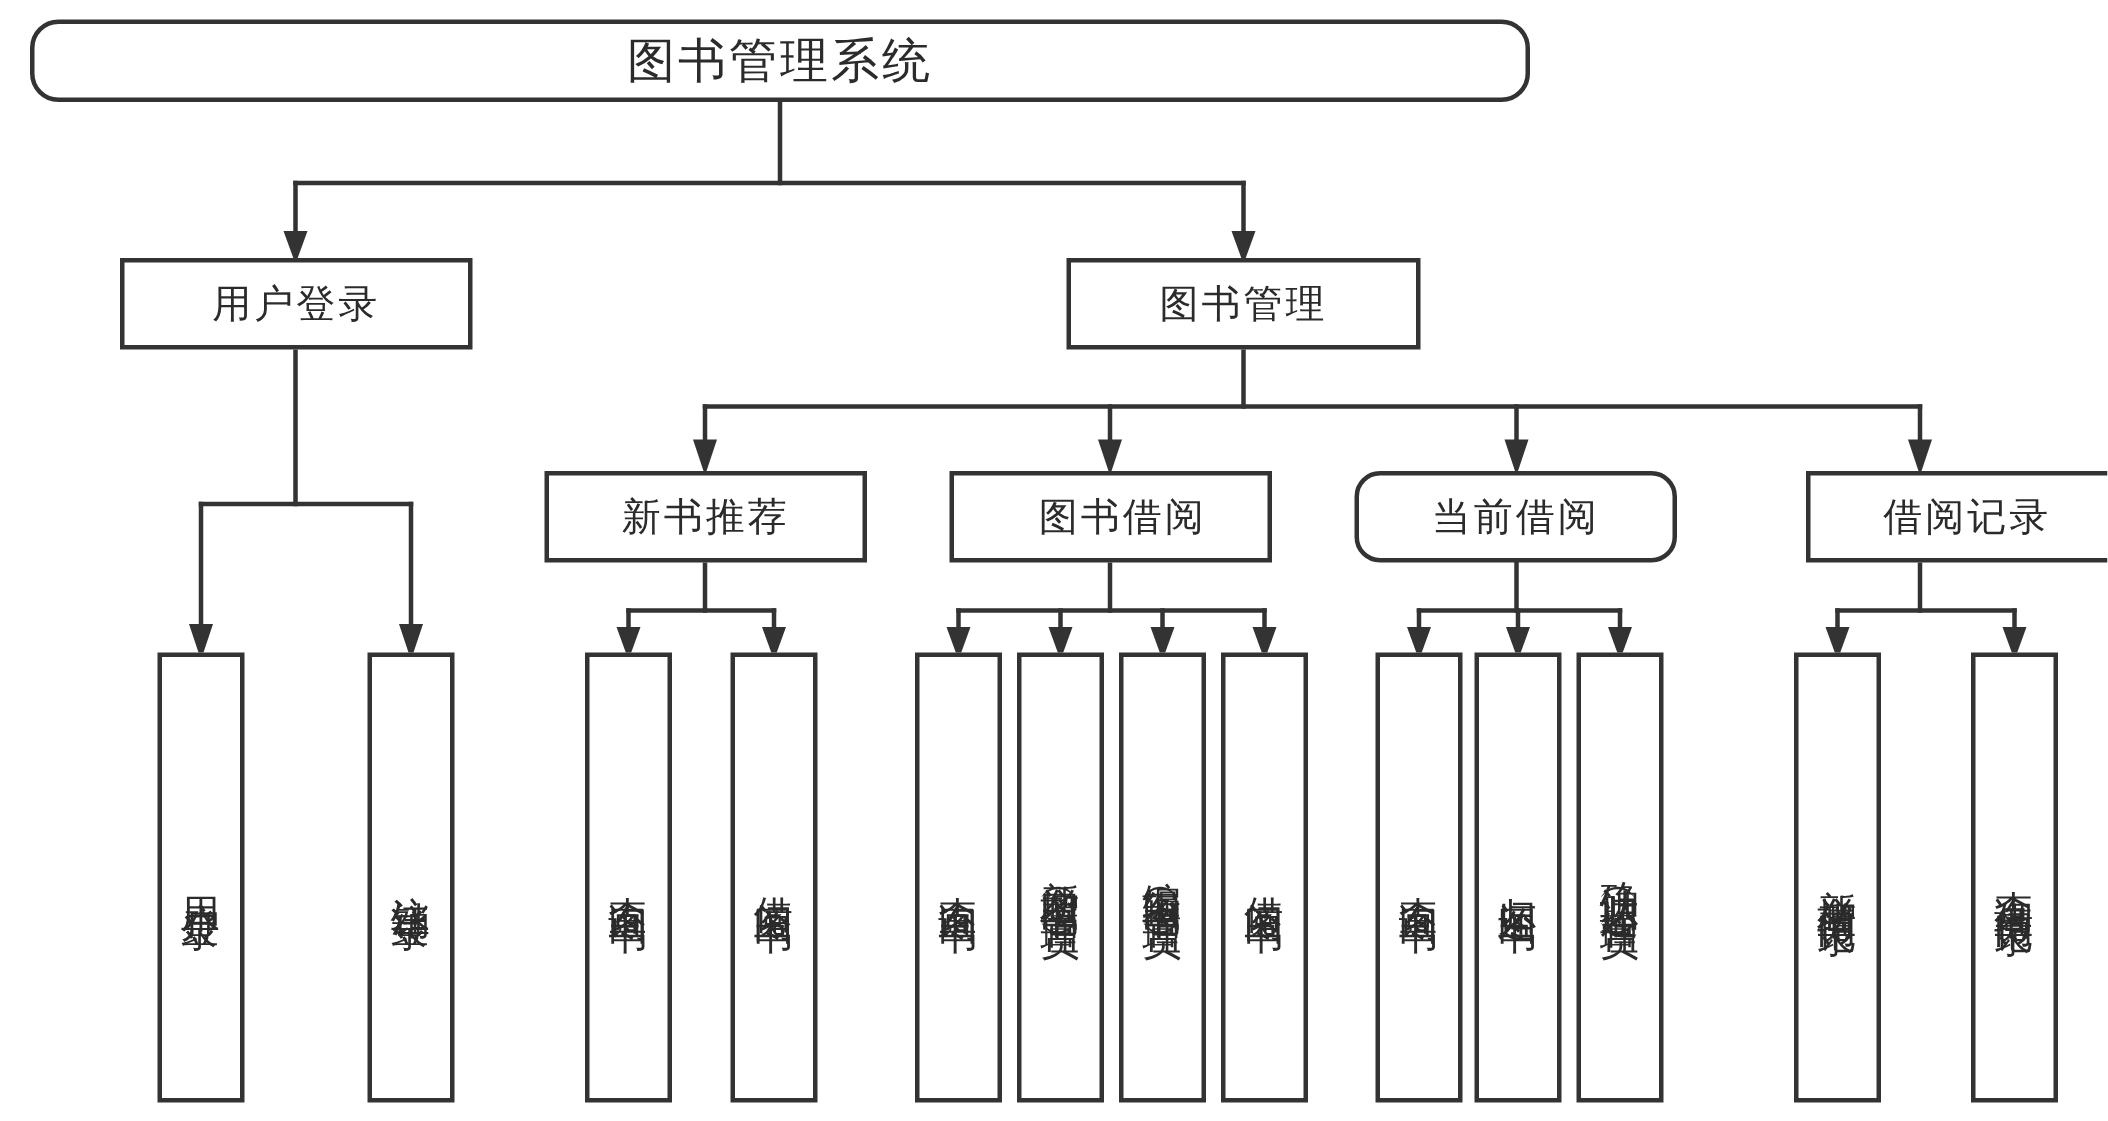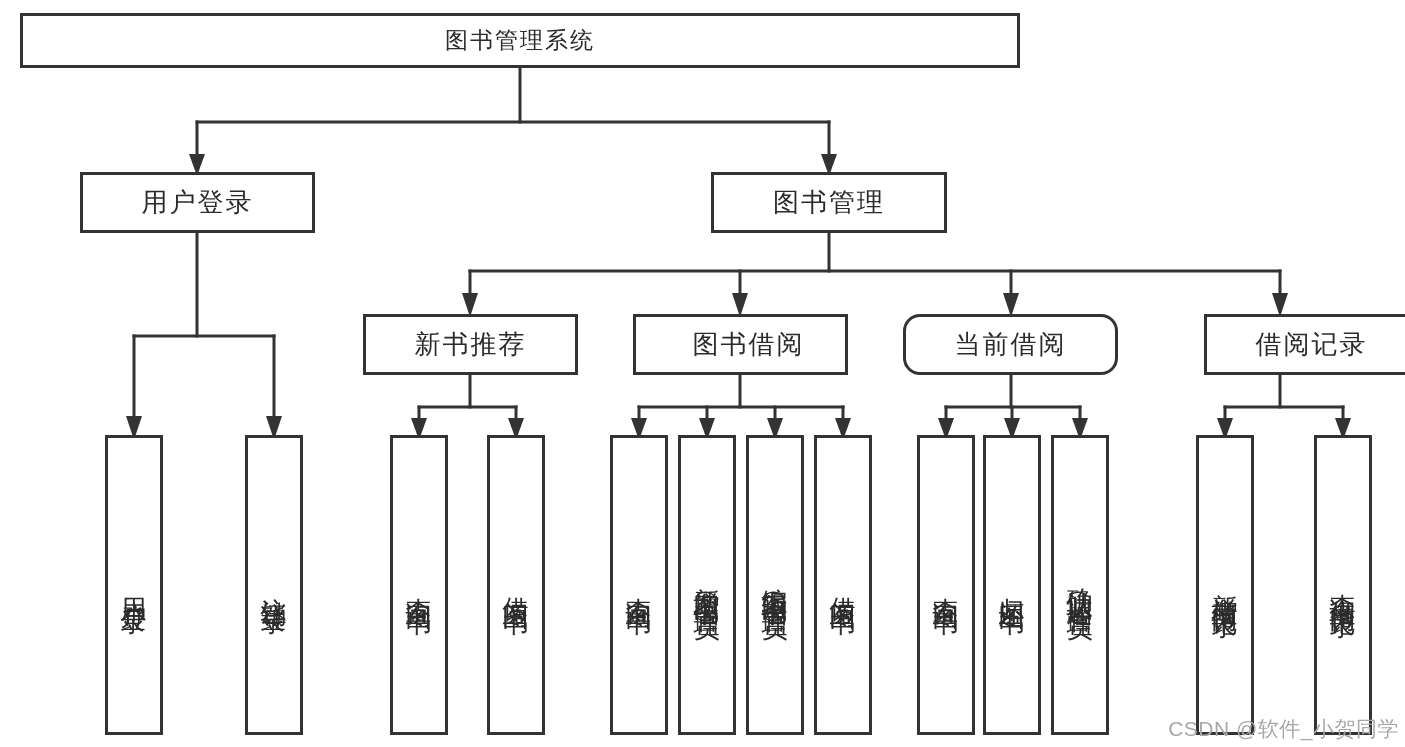--- a/index.html
+++ b/index.html
@@ -37,22 +37,23 @@
     color:var(--text);
     z-index:1;
   }
   .h-node{
     font-size:26px;
     letter-spacing:2px;
     height:61px;
   }
   .root-node{
     left:20px;top:13px;width:1000px;height:55px;
-    font-size:23px;
+    font-size:32px;
     letter-spacing:2px;
+    border-radius:19px;
   }
   .leaf{
     top:435px;
     width:58px;
     height:300px;
   }
   .leaf span{
     writing-mode:vertical-rl;
     text-orientation:mixed;
     font-size:26px;
@@ -212,15 +213,14 @@
     <span>确认归还（管理员）</span>
   </div>
 
   <div class="node leaf" style="left:1196px;">
     <span>新增借阅记录</span>
   </div>
   <div class="node leaf" style="left:1314px;">
     <span>查询借阅记录</span>
   </div>
 
-  <div class="watermark">CSDN @软件_小贺同学</div>
 
 </div>
 
 </body></html>

